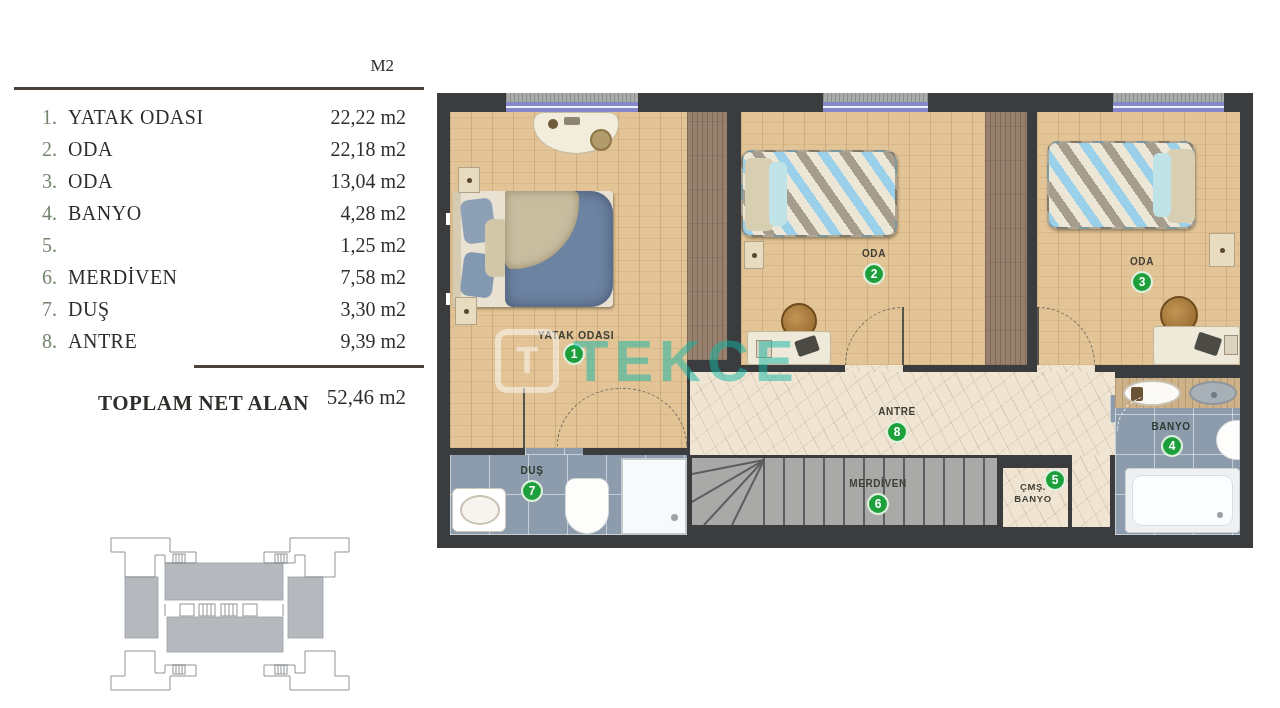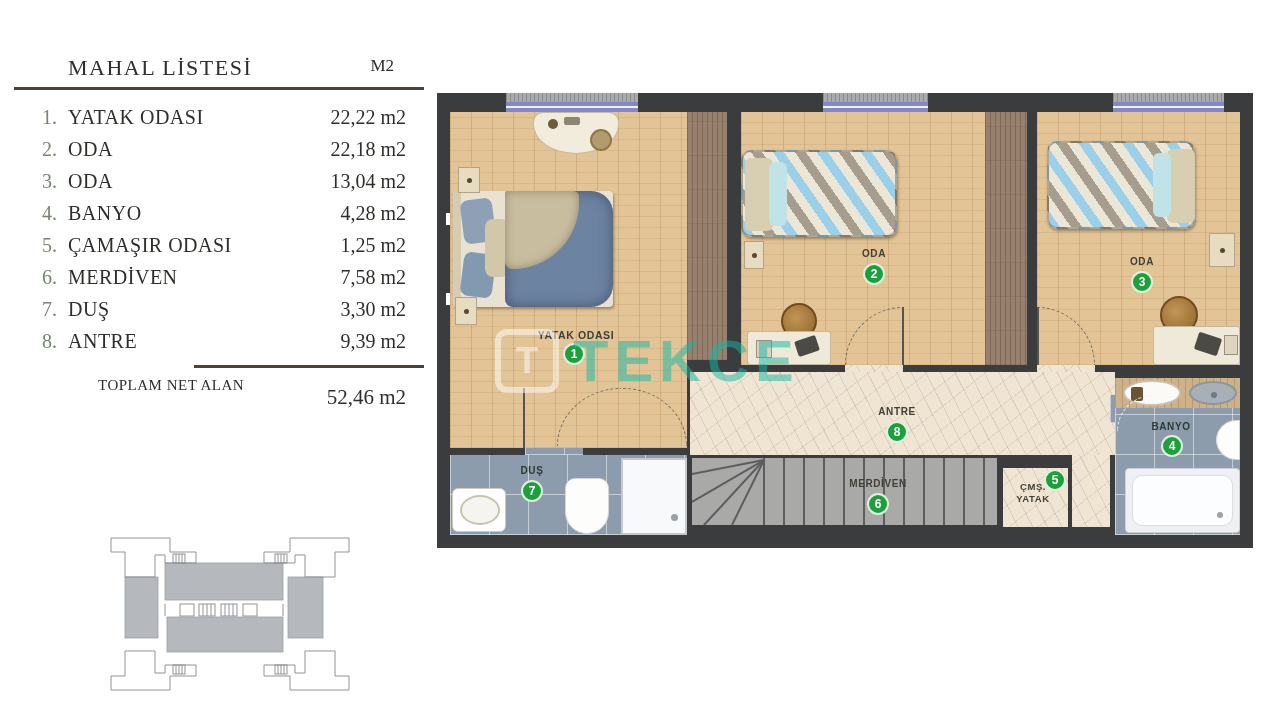--- a/index.html
+++ b/index.html
@@ -10,21 +10,21 @@
   
   #mahal{position:absolute;left:14px;top:45px;width:410px;height:380px;
          font-family:"Liberation Serif",serif;color:#2f2e2a;}
   .tbl-title{position:absolute;left:54px;top:10px;font-size:22px;letter-spacing:1.5px;}
   .tbl-m2{position:absolute;right:30px;top:11px;font-size:17px;}
   .rule{position:absolute;height:3px;background:#4c4138;}
   .trow{position:absolute;left:0;width:100%;height:24px;font-size:20px;}
   .trow .no{position:absolute;left:28px;color:#76856f;}
   .trow .lbl{position:absolute;left:54px;letter-spacing:.5px;}
   .trow .val{position:absolute;right:18px;}
-  .total-lbl{position:absolute;left:84px;top:332px;font-size:15px;letter-spacing:.5px;}
+  .total-lbl{position:absolute;left:84px;top:346px;font-size:21px;letter-spacing:.5px;font-weight:bold;}
   .total-val{position:absolute;right:18px;top:340px;font-size:21px;}
 
   
   #plan{position:absolute;left:437px;top:93px;width:816px;height:455px;
         background:#3b3c3e;}
   .wood{background-color:#e3c496;background-image:
     repeating-linear-gradient(90deg,rgba(146,98,48,.22) 0 1px,transparent 1px 21px),
     repeating-linear-gradient(0deg,rgba(146,98,48,.13) 0 1px,transparent 1px 11px);}
   .wardrobe{background-color:#97816e;background-image:
     repeating-linear-gradient(90deg,rgba(70,50,34,.30) 0 1px,transparent 1px 5px),
@@ -54,21 +54,20 @@
   #wm .txt{margin-left:14px;color:#14b8a6;font:bold 58px "Liberation Sans",sans-serif;
            letter-spacing:6px;}
 
   
   #keyplan{position:absolute;left:95px;top:528px;}
 </style>
 </head>
 <body>
 
 <div id="mahal">
-  <div class="tbl-title">MAHAL LİSTESİ</div>
   <div class="tbl-m2">M2</div>
   <div class="rule" style="left:0;top:42px;width:410px;"></div>
 
   <div class="trow" style="top:61px;">
     <span class="no">1.</span>
     <span class="lbl">YATAK ODASI</span>
     <span class="val">22,22 m2</span>
   </div>
   <div class="trow" style="top:93px;">
     <span class="no">2.</span>
@@ -80,21 +79,20 @@
     <span class="lbl">ODA</span>
     <span class="val">13,04 m2</span>
   </div>
   <div class="trow" style="top:157px;">
     <span class="no">4.</span>
     <span class="lbl">BANYO</span>
     <span class="val">4,28 m2</span>
   </div>
   <div class="trow" style="top:189px;">
     <span class="no">5.</span>
-    <span class="lbl">ÇAMAŞIR ODASI</span>
     <span class="val">1,25 m2</span>
   </div>
   <div class="trow" style="top:221px;">
     <span class="no">6.</span>
     <span class="lbl">MERDİVEN</span>
     <span class="val">7,58 m2</span>
   </div>
   <div class="trow" style="top:253px;">
     <span class="no">7.</span>
     <span class="lbl">DUŞ</span>
@@ -254,21 +252,21 @@
 
   <div class="rlabel" style="left:437px;top:155px;">ODA</div>
   <div class="badge" style="left:426px;top:170px;">2</div>
 
   <div class="rlabel" style="left:705px;top:163px;">ODA</div>
   <div class="badge" style="left:694px;top:178px;">3</div>
 
   <div class="rlabel" style="left:734px;top:328px;color:#2f3a33;">BANYO</div>
   <div class="badge" style="left:724px;top:342px;">4</div>
 
-  <div class="rlabel" style="left:596px;top:388px;font-size:9.5px;white-space:normal;width:44px;line-height:1.3;text-align:center;">ÇMŞ. YATAK</div>
+  <div class="rlabel" style="left:596px;top:388px;font-size:9.5px;white-space:normal;width:44px;line-height:1.3;text-align:center;">ÇMŞ. BANYO</div>
   <div class="badge" style="left:607px;top:376px;">5</div>
 
   <div class="rlabel" style="left:441px;top:385px;">MERDİVEN</div>
   <div class="badge" style="left:430px;top:400px;">6</div>
 
   <div class="rlabel" style="left:95px;top:372px;color:#2f3a33;">DUŞ</div>
   <div class="badge" style="left:84px;top:387px;">7</div>
 
   <div class="rlabel" style="left:460px;top:313px;">ANTRE</div>
   <div class="badge" style="left:449px;top:328px;">8</div>

